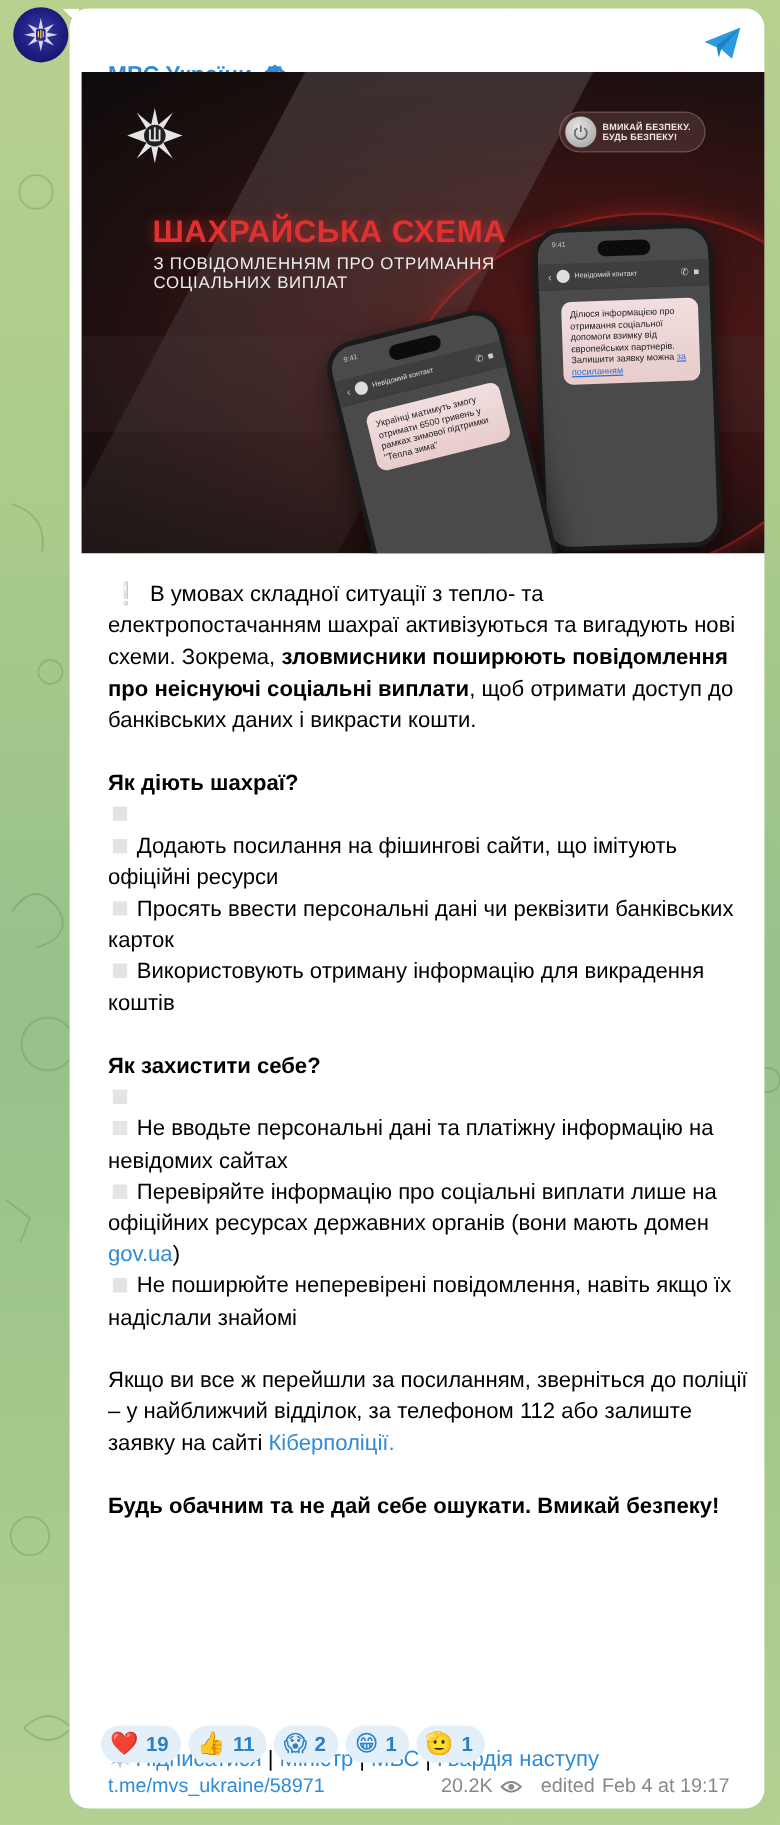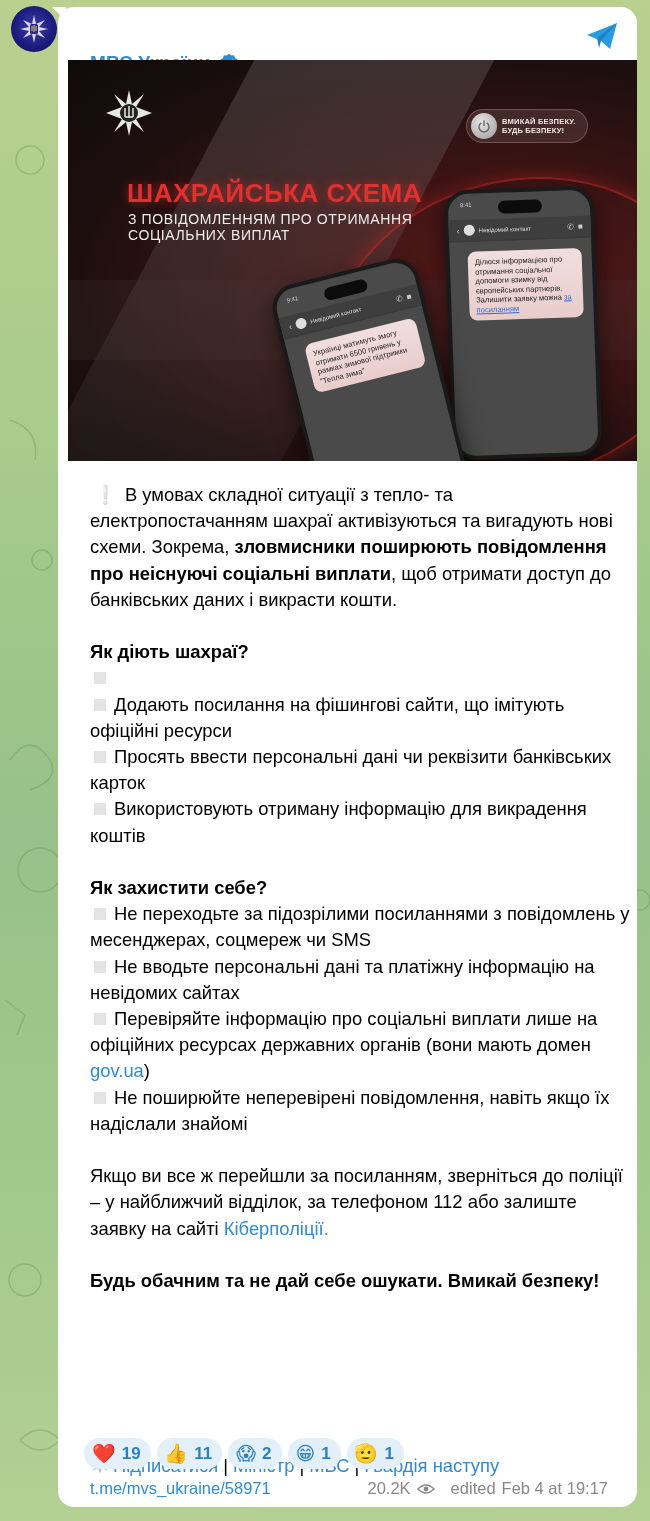--- a/index.html
+++ b/index.html
@@ -40,21 +40,21 @@
   }
   .media .ring {
     position: absolute; left: 260px; top: 120px; width: 380px; height: 300px; border-radius: 50%;
     border: 2px solid rgba(210,40,40,0.55); box-shadow: 0 0 18px rgba(220,40,40,0.4);
     transform: rotate(-15deg);
   }
   .police-badge { position: absolute; left: 36px; top: 28px; width: 50px; height: 50px; }
   .power-pill {
     position: absolute; left: 398px; top: 33px; width: 122px; height: 34px; border-radius: 17px;
     background: rgba(90,60,60,0.55); border: 1px solid rgba(200,160,160,0.35);
-    display: flex; align-items: center; gap: 5px; padding-left: 4px; margin-top: 16px;
+    display: flex; align-items: center; gap: 5px; padding-left: 4px;
   }
   .power-knob {
     width: 26px; height: 26px; border-radius: 50%;
     background: radial-gradient(circle at 40% 35%, #e6e6e6, #9a9a9a);
     display: flex; align-items: center; justify-content: center;
   }
   .power-text { color: #f1e6e6; font-size: 7.5px; line-height: 9px; font-weight: 700; letter-spacing: 0.2px; }
   .scheme-title {
     position: absolute; left: 59px; top: 118px; color: #e0302f; font-size: 26px; font-weight: 900;
     letter-spacing: 0.5px; text-shadow: 0 0 10px rgba(230,50,50,0.6);
@@ -231,21 +231,21 @@
     <p data-name="section-how-scammers-act">
       <b data-name="section-heading">Як діють шахраї?</b><br>
       <span class="bullet" data-name="bullet-square-icon"></span><br>
       <span class="bullet" data-name="bullet-square-icon"></span><span>Додають посилання на фішингові сайти, що імітують офіційні ресурси</span><br>
       <span class="bullet" data-name="bullet-square-icon"></span><span>Просять ввести персональні дані чи реквізити банківських карток</span><br>
       <span class="bullet" data-name="bullet-square-icon"></span><span>Використовують отриману інформацію для викрадення коштів</span>
     </p>
 
     <p data-name="section-how-to-protect">
       <b data-name="section-heading">Як захистити себе?</b><br>
-      <span class="bullet" data-name="bullet-square-icon"></span><span>Не переходьте за підозрілими посиланнями з повідомлень у месенджерах, соцмереж чи SMS</span><br>
+      <span class="bullet" data-name="bullet-square-icon"></span><br>
       <span class="bullet" data-name="bullet-square-icon"></span><span>Не вводьте персональні дані та платіжну інформацію на невідомих сайтах</span><br>
       <span class="bullet" data-name="bullet-square-icon"></span><span>Перевіряйте інформацію про соціальні виплати лише на офіційних ресурсах державних органів (вони мають домен </span><span class="link" data-name="gov-ua-link">gov.ua</span><span>)</span><br>
       <span class="bullet" data-name="bullet-square-icon"></span><span>Не поширюйте неперевірені повідомлення, навіть якщо їх надіслали знайомі</span>
     </p>
 
     <p data-name="help-paragraph"><span>Якщо ви все ж перейшли за посиланням, зверніться до поліції – у найближчий відділок, за телефоном 112 або залиште заявку на сайті </span><span class="link" data-name="cyberpolice-link">Кіберполіції.</span></p>
 
     <p data-name="closing-paragraph"><b>Будь обачним та не дай себе ошукати. Вмикай безпеку!</b></p>
   </div>
 

